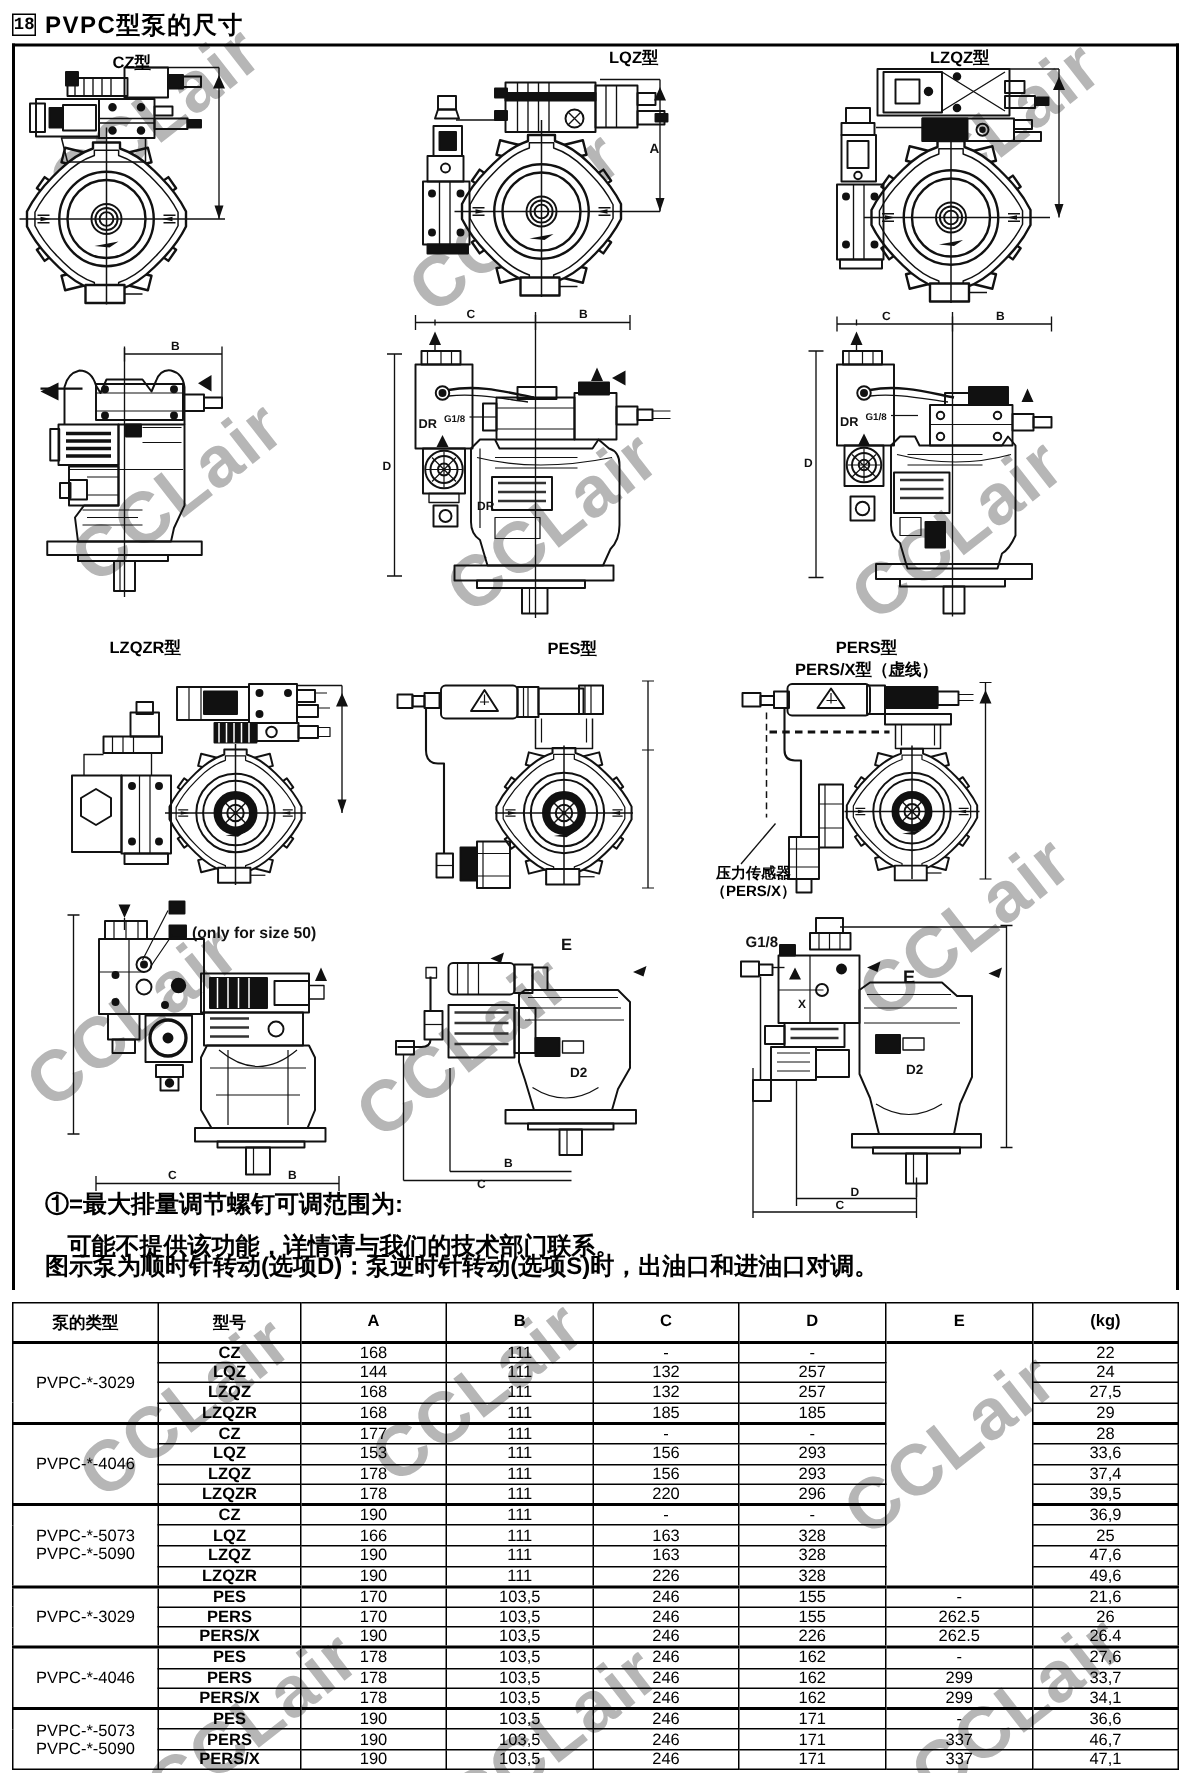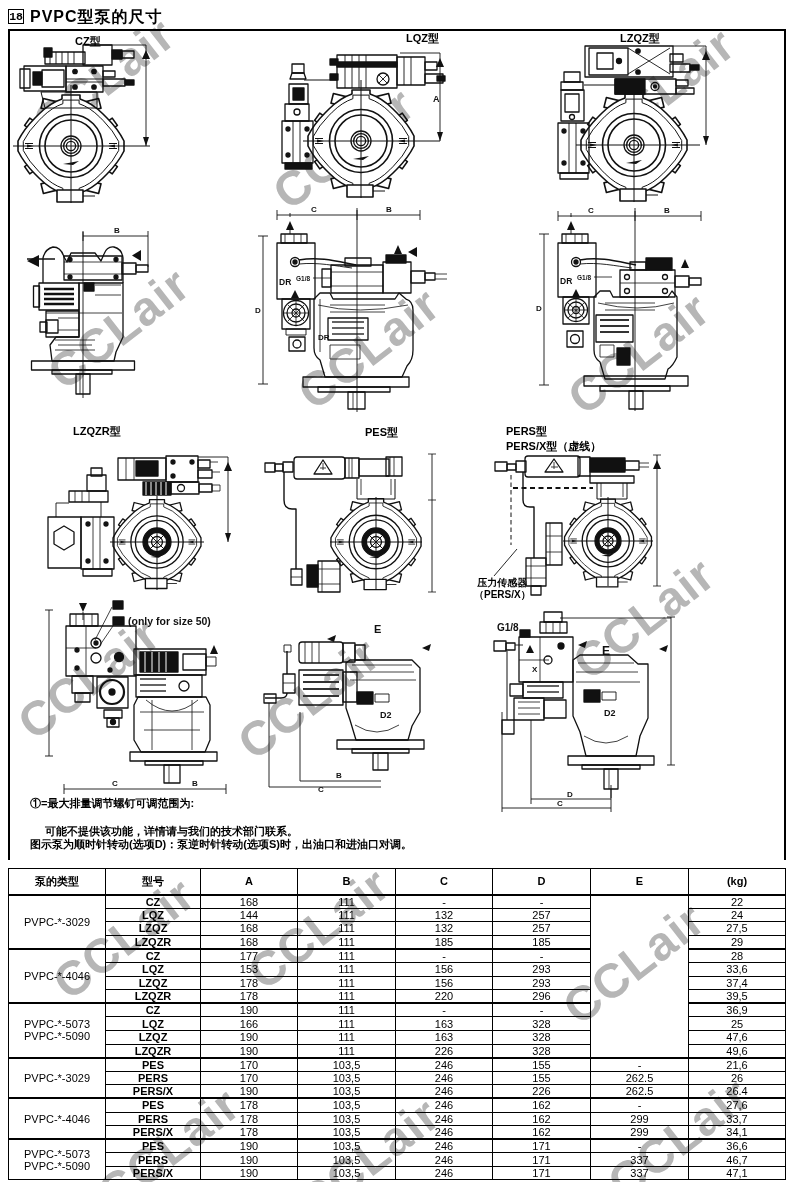--- a/index.html
+++ b/index.html
@@ -3,21 +3,21 @@
 <meta charset="utf-8">
 <style>
 html,body{margin:0;padding:0;}
 body{width:800px;height:1182px;background:#fff;font-family:"Liberation Sans",sans-serif;position:relative;overflow:hidden;}
 .wm{position:absolute;color:#b6b6b6;font-weight:bold;font-size:48px;transform:rotate(-38deg);letter-spacing:1px;z-index:0;font-family:"Liberation Sans",sans-serif;}
 #hdrbox{position:absolute;left:8px;top:9px;width:14px;height:13px;border:1.5px solid #000;font-weight:bold;font-size:11.5px;text-align:right;line-height:13px;font-family:Liberation Mono, monospace;}
 #hdrtxt{position:absolute;left:30px;top:7px;font-weight:bold;font-size:16px;letter-spacing:1px;}
 #frame{position:absolute;left:8px;top:29px;width:778px;height:831px;border:2px solid #000;border-bottom:none;box-sizing:border-box;}
 #svgwrap{position:absolute;left:0;top:0;z-index:1;}
 .lbl{position:absolute;font-weight:bold;font-size:11px;z-index:2;}
-#notes{position:absolute;left:30px;top:797px;width:600px;font-weight:bold;font-size:11px;line-height:13.8px;z-index:2;}
+#notes{position:absolute;left:30px;top:797px;width:600px;font-weight:bold;font-size:16px;line-height:13.8px;z-index:2;}
 #tbl{position:absolute;left:8px;top:868px;z-index:2;border-collapse:collapse;table-layout:fixed;}
 #tbl td{border:1px solid #000;text-align:center;font-size:11px;padding:0;overflow:hidden;white-space:nowrap;}
 #tbl td.b{font-weight:bold;}
 #tbl tr.hdr td{font-weight:bold;border-bottom:2px solid #000;}
 #tbl tr.gs td{border-top:2px solid #000;}
 </style>
 </head>
 <body>
 <div class="wm" style="left:22px;top:51px;">CCLair</div>
 <div class="wm" style="left:262px;top:121px;">CCLair</div>
@@ -37,21 +37,21 @@
 
 <div id="hdrbox">18</div>
 <div id="hdrtxt">PVPC型泵的尺寸</div>
 <div id="frame"></div>
 
 <div class="lbl" style="left:75px;top:34px;">CZ型</div>
 <div class="lbl" style="left:358px;top:31px;margin-left:48px;">LQZ型</div>
 <div class="lbl" style="left:620px;top:31px;">LZQZ型</div>
 <div class="lbl" style="left:73px;top:424px;">LZQZR型</div>
 <div class="lbl" style="left:365px;top:425px;">PES型</div>
-<div class="lbl" style="left:506px;top:424px;">PERS型<br>PERS/X型（虚线）</div>
+<div class="lbl" style="left:530px;top:424px;text-align:center;">PERS型<br>PERS/X型（虚线）</div>
 <div class="lbl" style="left:474px;top:577px;font-size:10px;line-height:11.5px;text-align:center;">压力传感器<br>（PERS/X）</div>
 
 <div id="svgwrap">
 <svg width="800" height="860" viewBox="0 0 800 860" stroke-linejoin="round" stroke-linecap="butt">
 <defs>
 <g id="pf" fill="none" stroke="#111" stroke-width="1.6">
   <rect x="-45" y="-25" width="13" height="9" transform="rotate(35 -38.5 -20.5)"></rect>
   <rect x="32" y="-25" width="13" height="9" transform="rotate(-35 38.5 -20.5)"></rect>
   <rect x="-45" y="16" width="13" height="9" transform="rotate(-35 -38.5 20.5)"></rect>
   <rect x="32" y="16" width="13" height="9" transform="rotate(35 38.5 20.5)"></rect>

